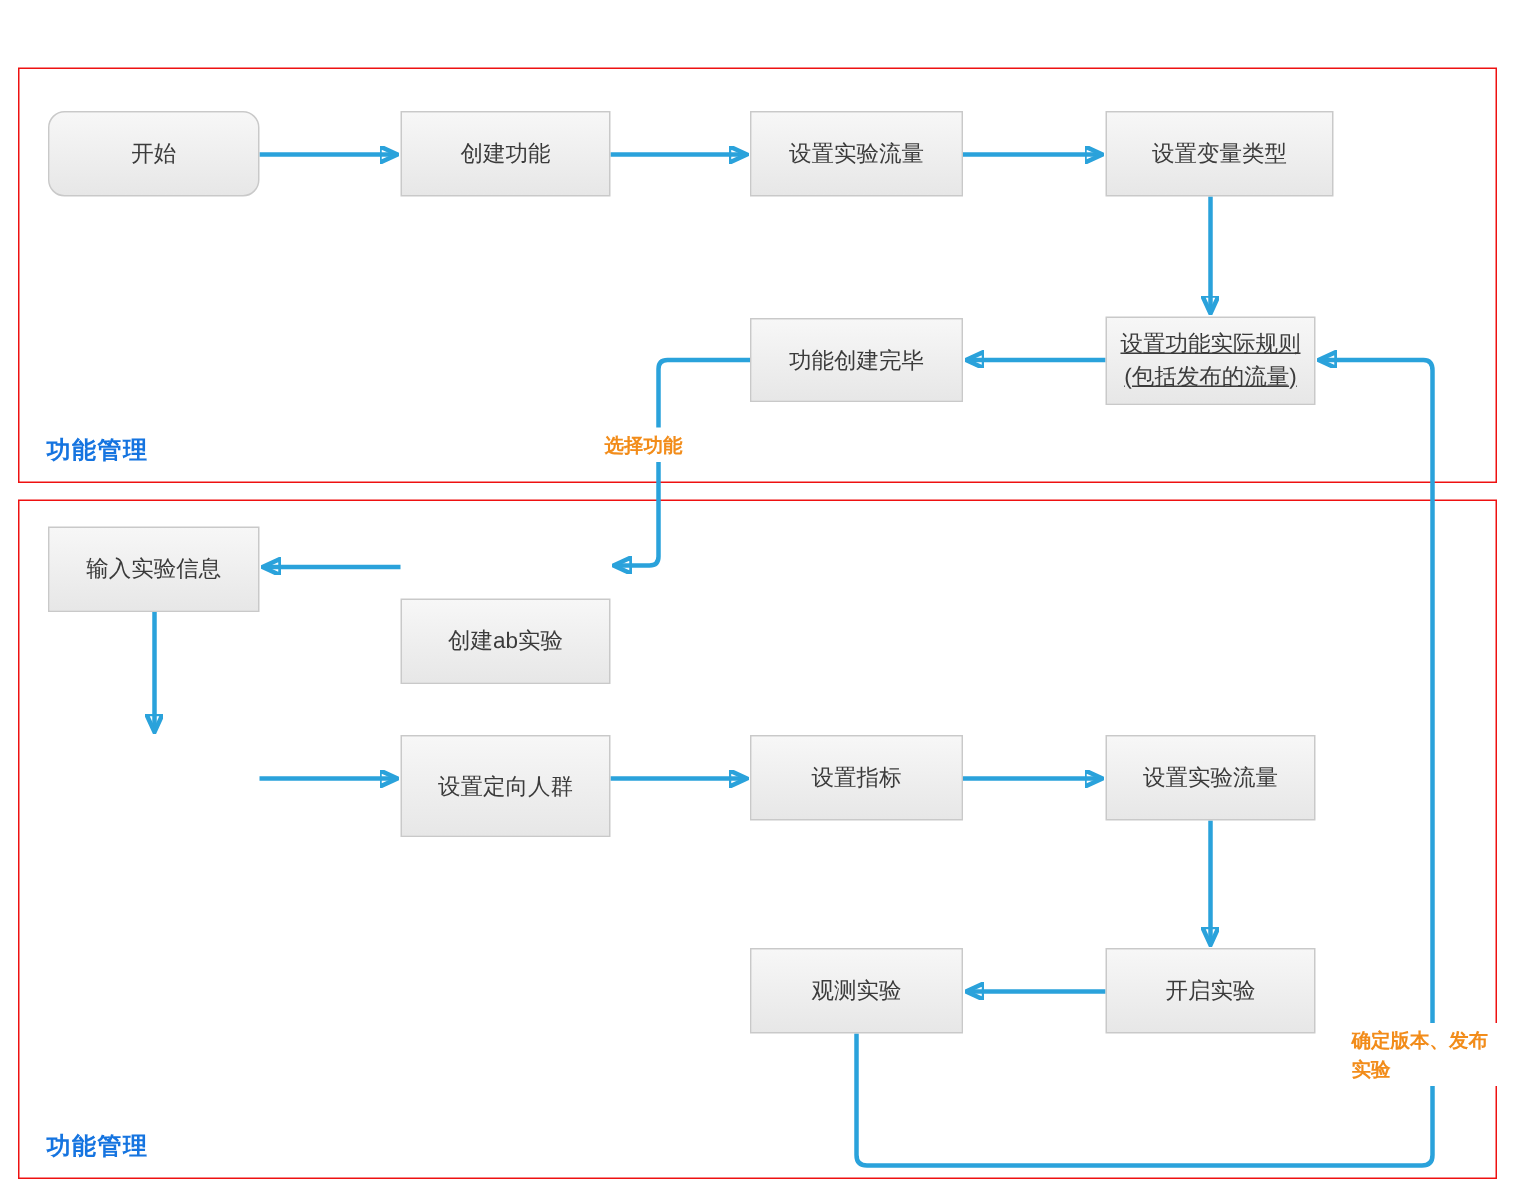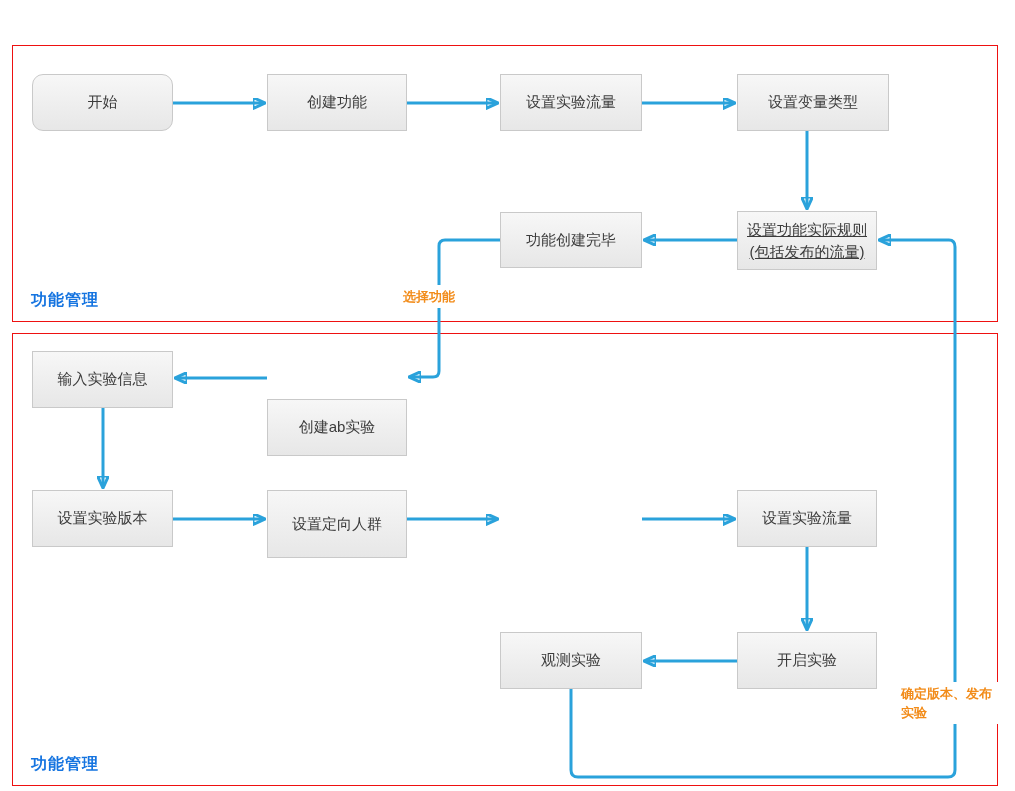--- a/index.html
+++ b/index.html
@@ -81,22 +81,22 @@
   <div class="node" id="n-create-feature">创建功能</div>
   <div class="node" id="n-input-feature-info">设置实验流量</div>
   <div class="node" id="n-set-variable-type">设置变量类型</div>
   <div class="node" id="n-feature-created">功能创建完毕</div>
   <div class="node two-line" id="n-set-feature-rules">
     <span>设置功能实际规则</span>
     <span>(包括发布的流量)</span>
   </div>
   <div class="node" id="n-create-ab">创建ab实验</div>
   <div class="node" id="n-input-exp-info">输入实验信息</div>
-  <div class="node" id="n-set-exp-version">设置实验版本</div>
   <div class="node" id="n-set-audience">设置定向人群</div>
+  <div class="node" id="n-set-metrics">设置指标</div>
   <div class="node" id="n-set-exp-traffic">设置实验流量</div>
   <div class="node" id="n-observe-exp">观测实验</div>
   <div class="node" id="n-start-exp">开启实验</div>
 
   <div class="edge-label" id="lbl-select-feature">选择功能</div>
   <div class="edge-label" id="lbl-confirm-publish">确定版本、发布实验</div>
 
 </div>
 
 </body></html>

